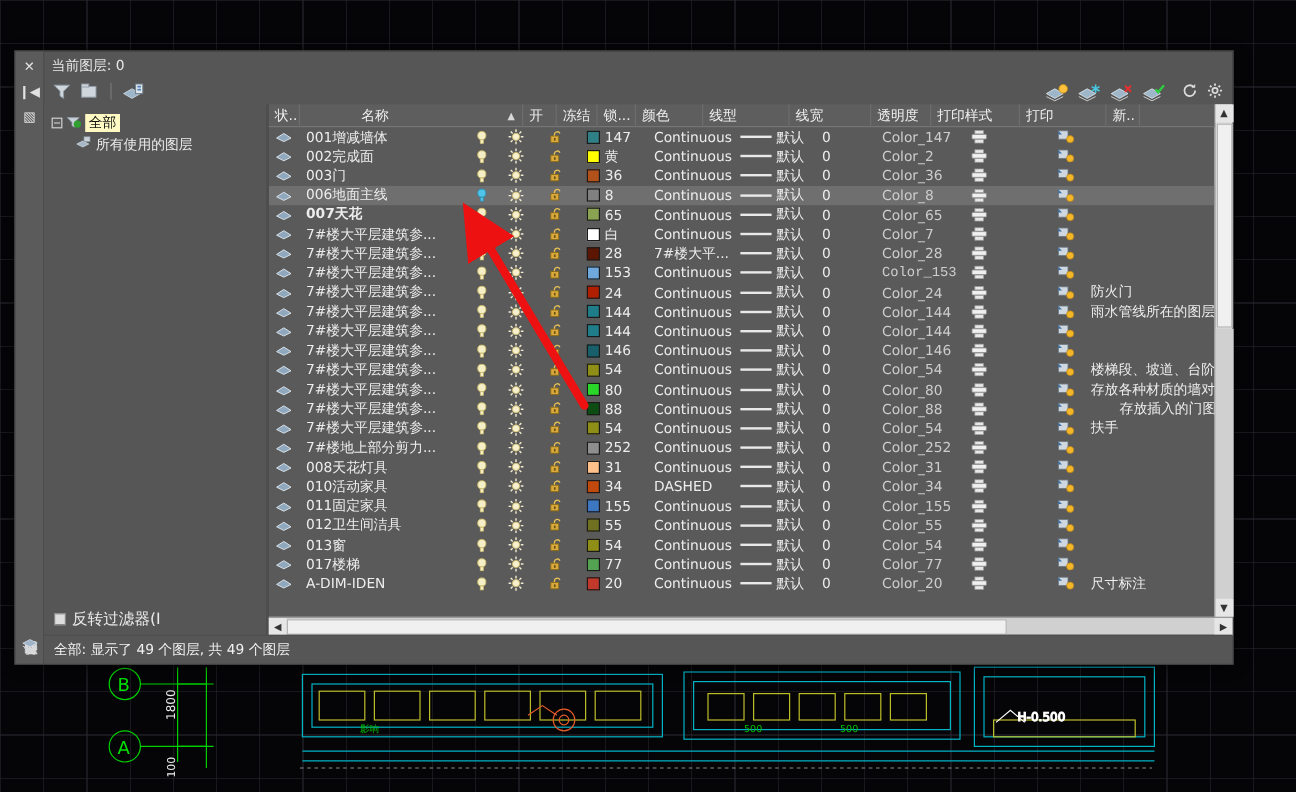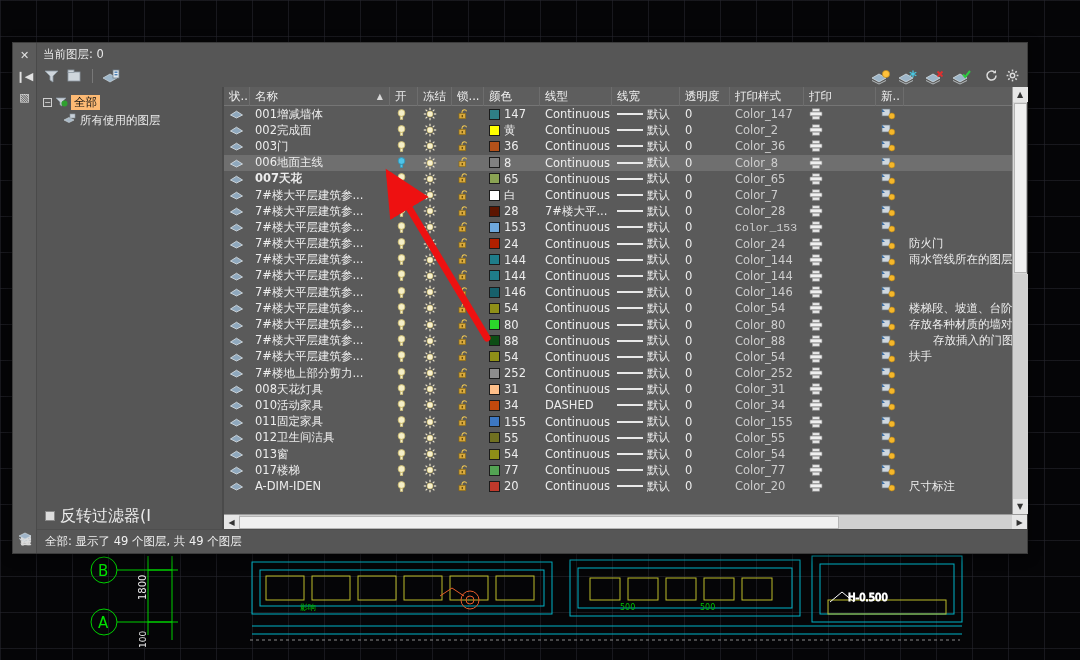--- a/index.html
+++ b/index.html
@@ -86,24 +86,24 @@
 
   
   .tree {
     width: 186px; background:#565656; border-right: 1px solid #4a4a4a;
     display:flex; flex-direction:column;
   }
   .tree-inner { flex:1; padding: 6px 0 0 6px; font-size:11.5px; color:#efefef; }
   .tnode { display:flex; align-items:center; gap:3px; height:18px; }
   .tbox { width:9px; height:9px; border:1px solid #cfcfcf; color:#e9e9e9;
           font-size:8px; line-height:7px; text-align:center; background:#5a5a5a;}
-  .tsel { background:#fdba74; color:#111; padding:0 3px; }
+  .tsel { background:#fef9c3; color:#111; padding:0 3px; }
   .tchild { margin-left: 20px; display:flex; align-items:center; gap:4px; height:18px; color:#ececec;}
   .tree-foot { height: 26px; display:flex; align-items:center; gap:5px; padding-left:8px;
-               font-size:16px; color:#ebebeb; }
+               font-size:13px; color:#ebebeb; }
   .cbx { width:10px; height:10px; background:#ddd; border:1px solid #888; display:inline-block; }
 
   
   .tablewrap { flex:1; background:#5a5a5a; display:flex; flex-direction:column; min-width:0;
                border-left:1px solid #4a4a4a; }
   .thead {
     height: 19px; display:flex; align-items:center;
     background:#5e5e5e; border-bottom:1px solid #757575;
     color:#efefef; font-size:11.5px; position:relative;
   }
@@ -337,21 +337,21 @@
             <span>反转过滤器(I</span>
           </div>
         </div>
 
         <div class="tablewrap">
 
           <div style="display:flex;flex:1;min-height:0;">
             <div style="flex:1;display:flex;flex-direction:column;min-width:0;">
               <div class="thead" id="thead">
                   <div class="th" style="width: 26px; flex: 0 0 26px;"><span>状..</span></div>
-                  <div class="th" style="width: 140px; flex: 0 0 140px;"><span>名称</span><span style="float: right; margin-right: 6px; color: rgb(216, 216, 216); font-size: 8px;">▲</span></div>
+                  <div class="th" style="width: 140px; flex: 0 0 140px; margin-left: 46px;"><span>名称</span><span style="float: right; margin-right: 6px; color: rgb(216, 216, 216); font-size: 8px;">▲</span></div>
                   <div class="th" style="width: 28px; flex: 0 0 28px;"><span>开</span></div>
                   <div class="th" style="width: 34px; flex: 0 0 34px;"><span>冻结</span></div>
                   <div class="th" style="width: 32px; flex: 0 0 32px;"><span>锁...</span></div>
                   <div class="th" style="width: 56px; flex: 0 0 56px;"><span>颜色</span></div>
                   <div class="th" style="width: 72px; flex: 0 0 72px;"><span>线型</span></div>
                   <div class="th" style="width: 68px; flex: 0 0 68px;"><span>线宽</span></div>
                   <div class="th" style="width: 50px; flex: 0 0 50px;"><span>透明度</span></div>
                   <div class="th" style="width: 74px; flex: 0 0 74px;"><span>打印样式</span></div>
                   <div class="th" style="width: 72px; flex: 0 0 72px;"><span>打印</span></div>
                   <div class="th" style="width: 28px; flex: 0 0 28px;"><span>新..</span></div>

